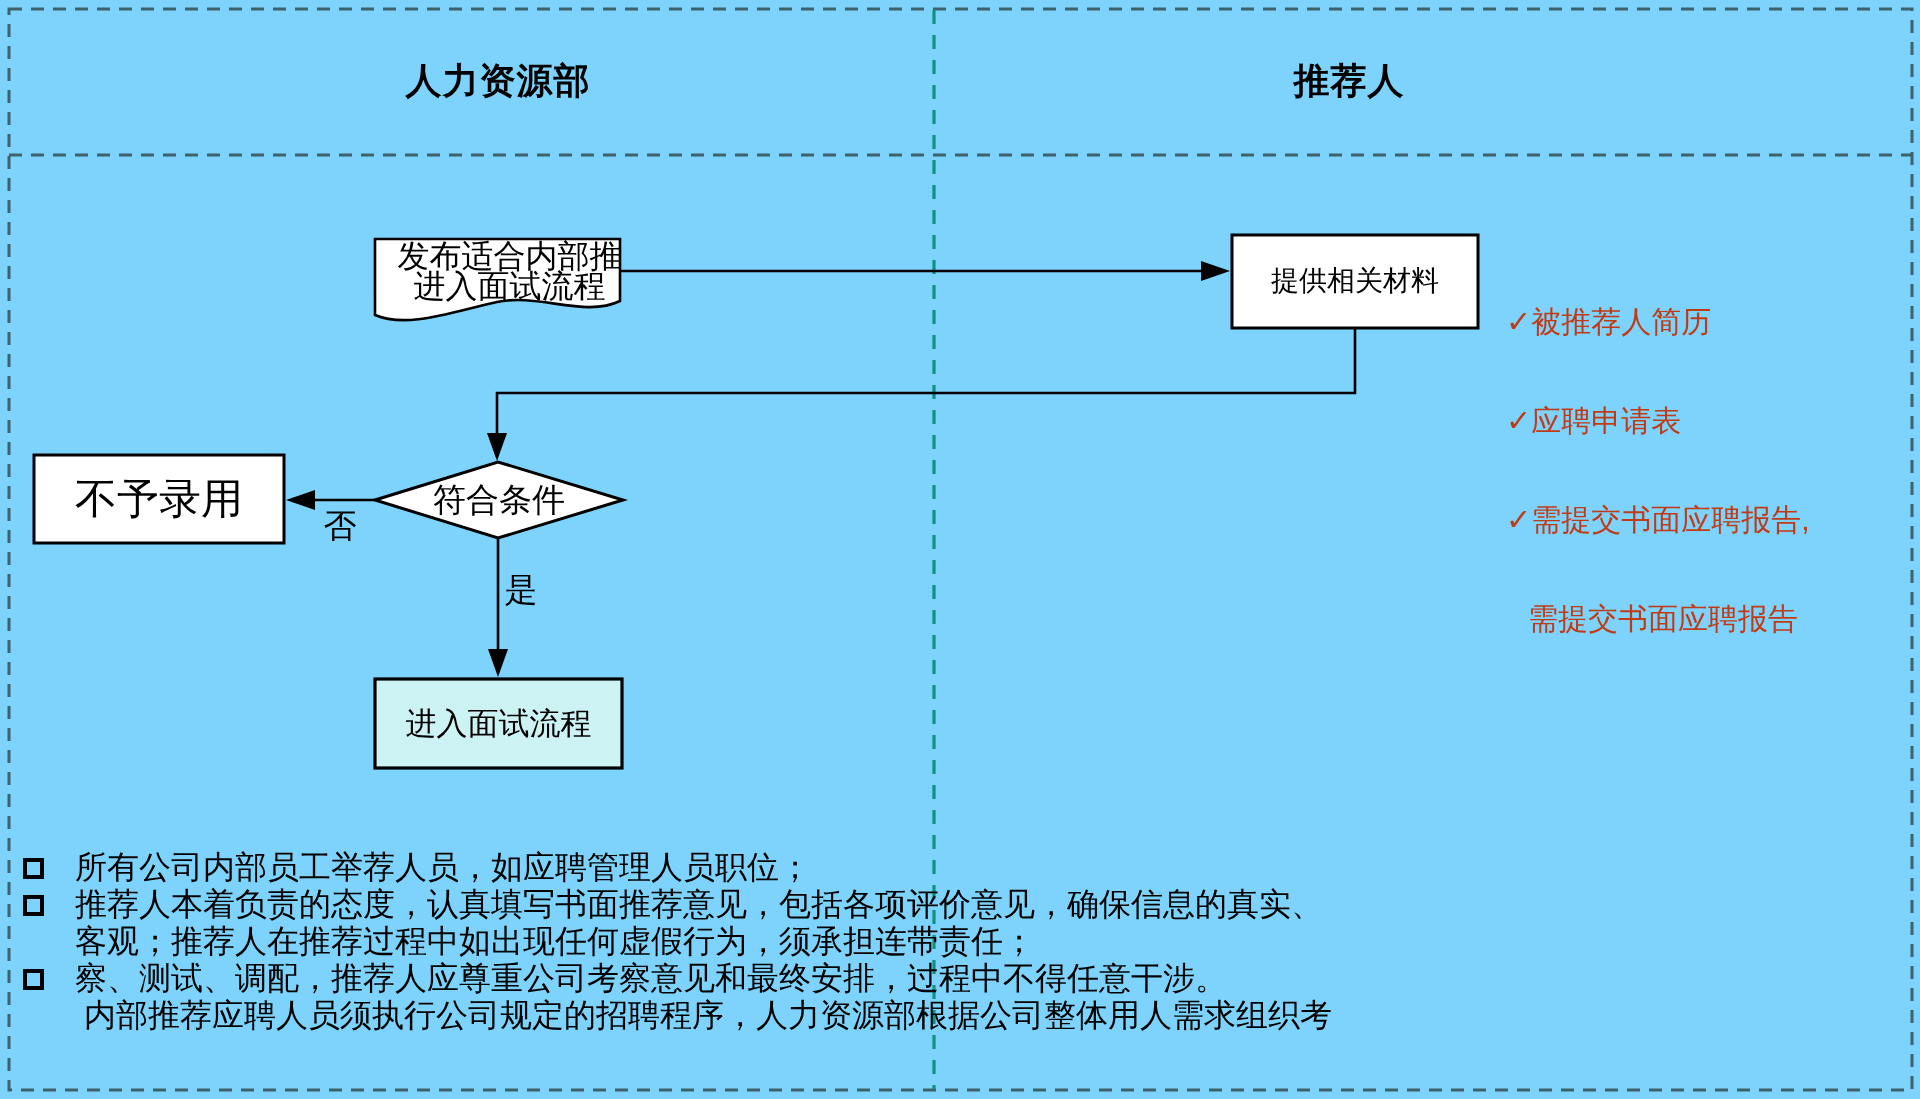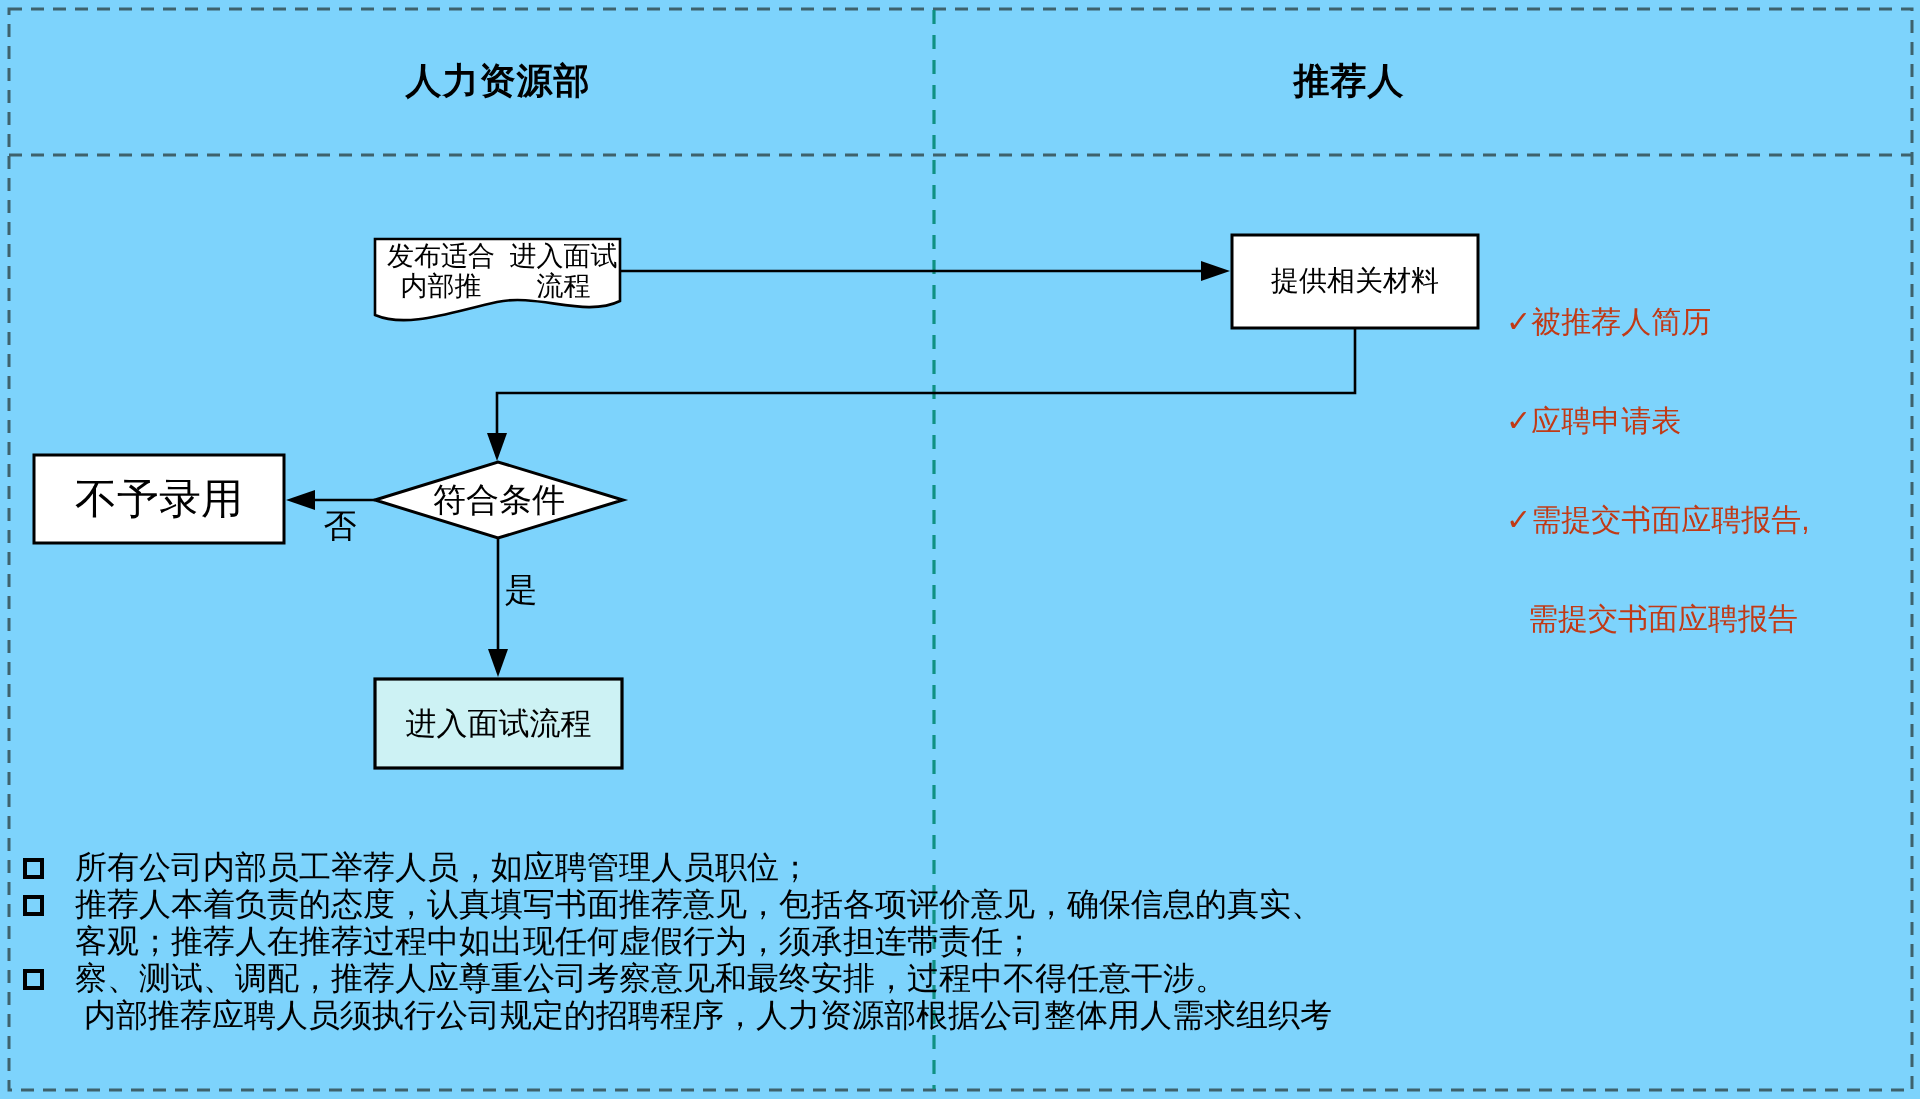--- a/index.html
+++ b/index.html
@@ -20,21 +20,21 @@
   .shape{fill:#ffffff;stroke:var(--line-black);stroke-width:3;}
   .shape-highlight{fill:var(--highlight-fill);stroke:var(--line-black);stroke-width:3.2;}
   .edge{fill:none;stroke:var(--line-black);stroke-width:2.6;}
   .arrowhead{fill:var(--line-black);stroke:none;}
 
   
   .txt{position:absolute;display:flex;align-items:center;justify-content:center;
        color:#000;text-align:center;}
   .lane-title{font-size:36px;font-weight:bold;letter-spacing:1px;}
   .node-label{line-height:1.15;}
-  .doc-label{font-size:27px;line-height:30px;flex-direction:row;}
+  .doc-label{font-size:32px;line-height:30px;flex-direction:column;margin-left:12px;}
   .provide-label{font-size:28px;}
   .cond-label{font-size:33px;}
   .reject-label{font-size:42px;}
   .interview-label{font-size:31px;border-radius:21px;}
   .edge-label{font-size:33px;}
 
   .annotations{position:absolute;left:1506px;top:239px;color:var(--annotation-red);
        font-size:30px;line-height:33px;white-space:pre;}
   .annotation-line{white-space:pre;}
   .annotation-line.indent{padding-left:22px;}

